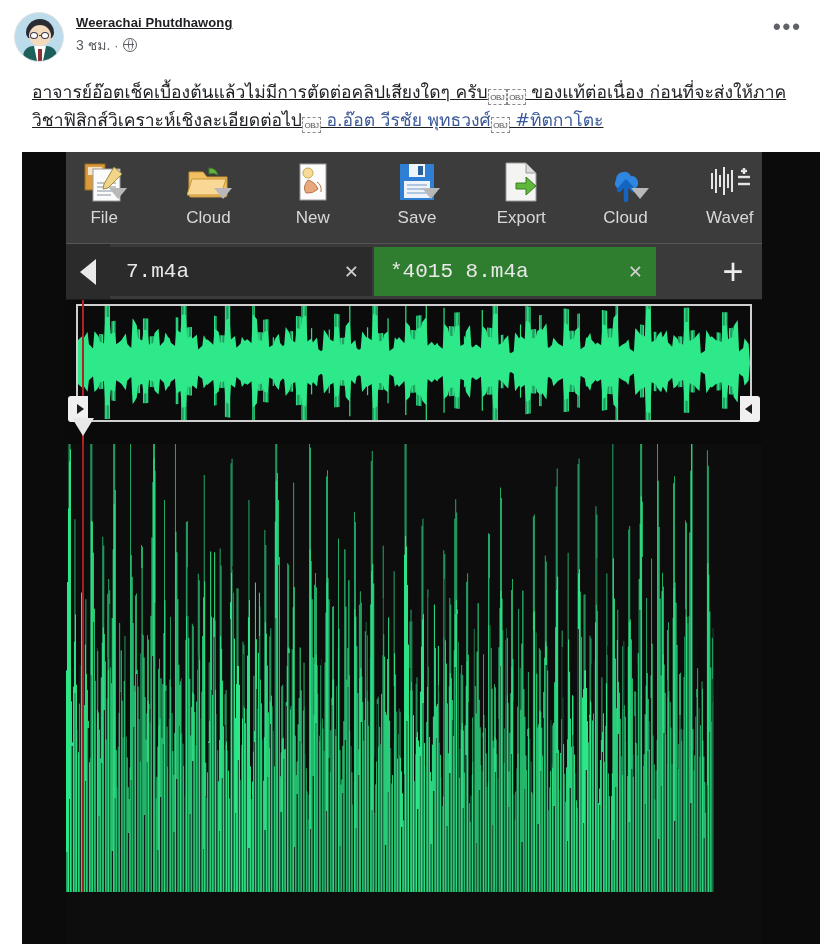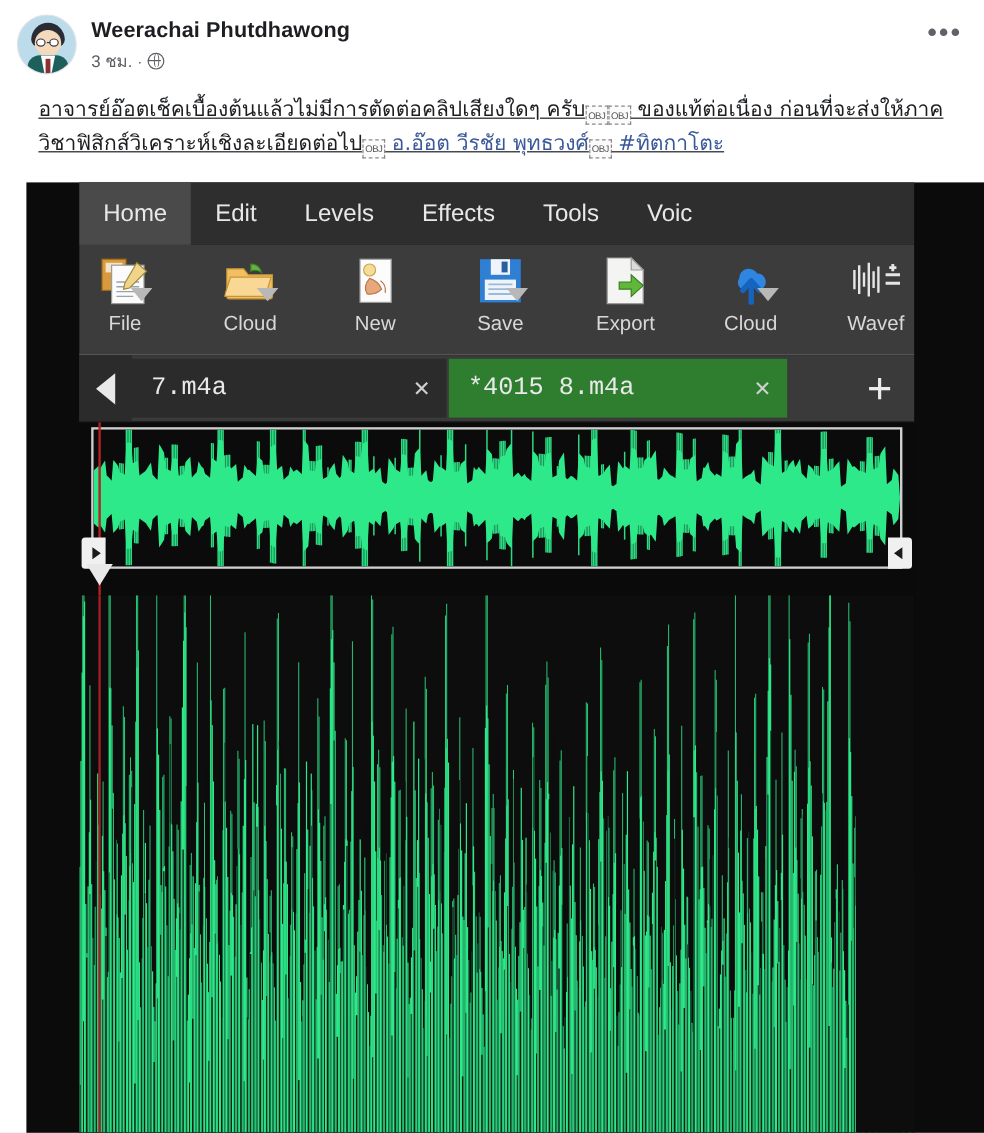--- a/index.html
+++ b/index.html
@@ -69,24 +69,25 @@
     position: absolute; left: 23px; top: 36px;
     width: 4px; height: 12px;
     background: #8b2f33;
   }
 
   .post-meta {
     margin-left: 12px;
     padding-top: 3px;
   }
   .post-name {
-    font-size: 18px;
+    font-size: 13px;
     font-weight: bold;
     color: #1c1e21;
     letter-spacing: 0.1px;
+    text-decoration: underline;
   }
   .post-sub {
     margin-top: 4px;
     font-size: 14px;
     color: #5a5d62;
     display: flex;
     align-items: center;
     gap: 4px;
   }
   .dot-sep { color: #5a5d62; font-size: 13px; }
@@ -372,28 +373,20 @@
     </div>
   </div>
   <div class="more-btn">•••</div>
 </div>
 
 <div class="post-body"><span>อาจารย์อ๊อตเช็คเบื้องต้นแล้วไม่มีการตัดต่อคลิปเสียงใดๆ ครับ</span><span class="obj-box">OBJ</span><span class="obj-box">OBJ</span><span> ของแท้ต่อเนื่อง ก่อนที่จะส่งให้ภาควิชาฟิสิกส์วิเคราะห์เชิงละเอียดต่อไป</span><span class="obj-box">OBJ</span><span class="fb-link"> อ.อ๊อต วีรชัย พุทธวงศ์</span><span class="obj-box">OBJ</span><span class="fb-tag"> #ทิตกาโตะ</span></div>
 
 <div class="shot">
   <div class="app">
 
-    <div class="ribbon-tabs">
-        <div class="rtab active">Home</div>
-        <div class="rtab">Edit</div>
-        <div class="rtab">Levels</div>
-        <div class="rtab">Effects</div>
-        <div class="rtab">Tools</div>
-        <div class="rtab">Voic</div>
-      </div>
 
     <div class="ribbon-bar">
         <div class="rbtn">
           <div class="glyph">
             <svg width="40" height="42" viewBox="0 0 40 42">
     <rect x="1" y="3" width="20" height="26" fill="#d99a3d" stroke="#9a6a1d"></rect>
     <rect x="4" y="6" width="14" height="8" fill="#f3e3c6"></rect>
     <rect x="9" y="8" width="27" height="32" fill="#fbfbfb" stroke="#9b9b9b"></rect>
     <g stroke="#9aa3ad" stroke-width="1.2">
       <line x1="13" y1="22" x2="32" y2="22"></line>

